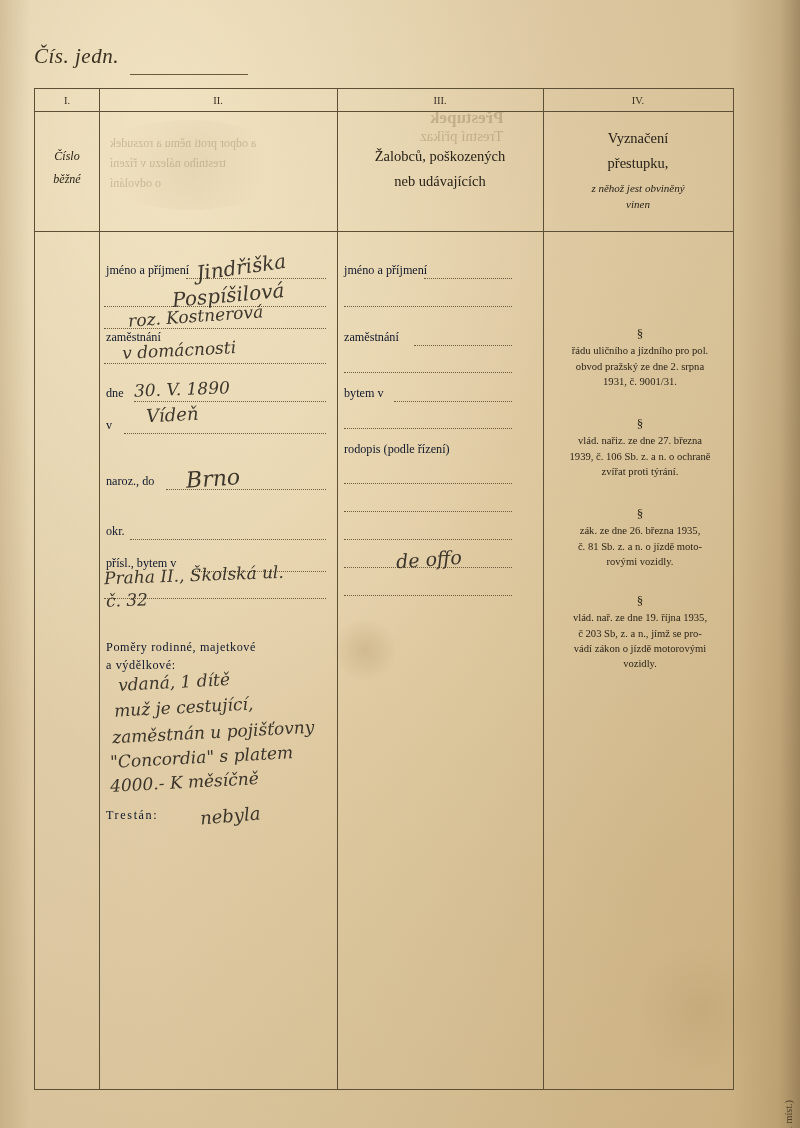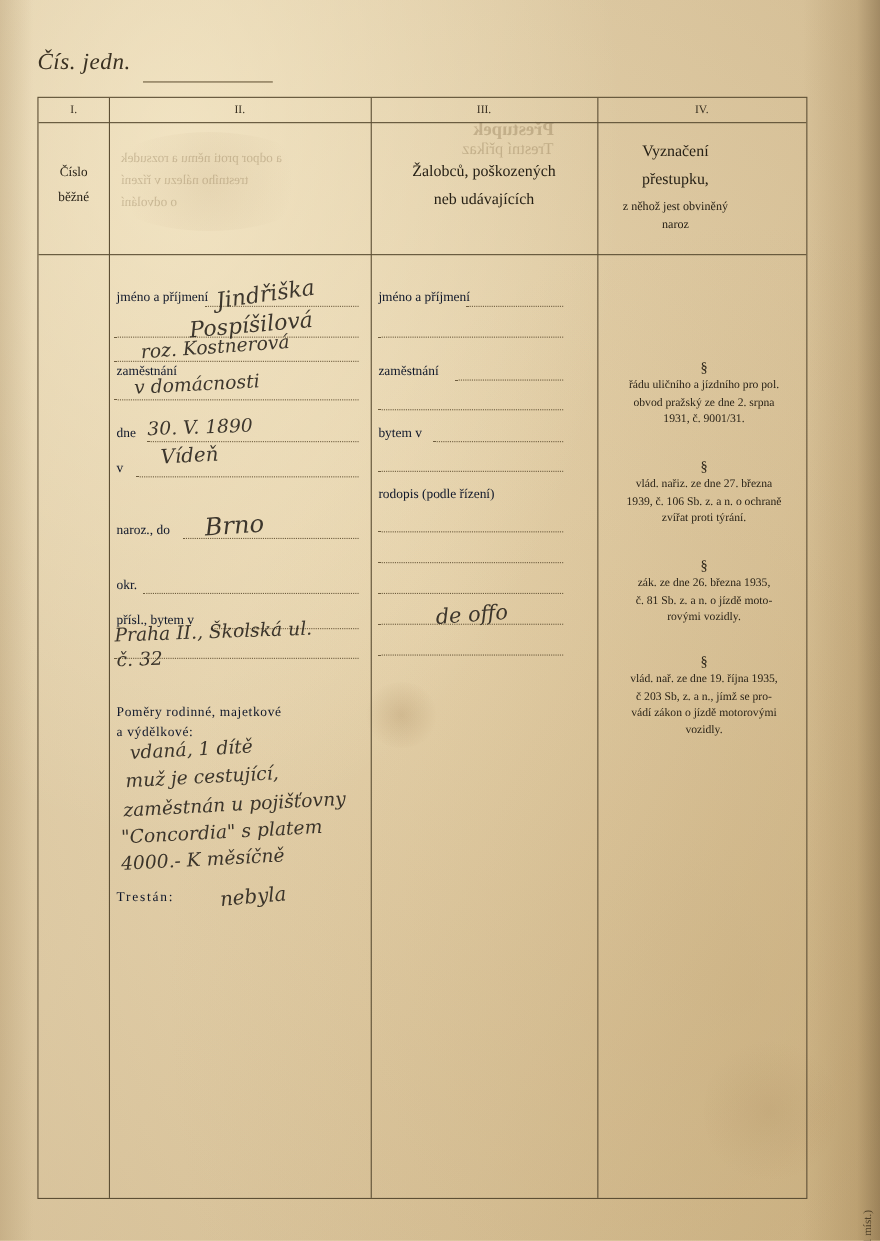--- a/index.html
+++ b/index.html
@@ -68,21 +68,21 @@
     box-sizing:border-box;
   }
   .vline{position:absolute;top:0;bottom:0;width:1px;background:#5d4f35;}
   .hline{position:absolute;left:0;right:0;height:1px;background:#5d4f35;}
 
   .colnum{position:absolute;text-align:center;font-size:10.5px;top:6px;color:#3a3122;}
 
   .hdr{position:absolute;text-align:center;color:#272116;}
   .hdr .big{font-size:15px;letter-spacing:2.5px;}
   .hdr .mid{font-size:14.5px;line-height:1.75;}
-  .hdr .sm{font-size:11px;line-height:1.5;}
+  .hdr .sm{font-size:11px;line-height:1.5;font-style:italic;}
 
   
   .lbl{position:absolute;font-size:12.2px;color:#0f172a;}
   .dots{
     position:absolute;height:1px;
     border-bottom:1px dotted #6d5c3e;
   }
 
   
   .law{
@@ -154,28 +154,28 @@
     </div>
 
 
     <div class="hdr" style="left:302px;top:55px;width:206px;">
       <div class="mid">
         <span>Žalobců, poškozených</span><br>
         <span>neb udávajících</span>
       </div>
     </div>
 
-    <div class="hdr" style="left:484px;top:37px;width:190px;">
+    <div class="hdr" style="left:508px;top:37px;width:190px;">
       <div class="mid">
         <span>Vyznačení</span><br>
         <span>přestupku,</span>
       </div>
       <div class="sm" style="margin-top:3px;">
         <span>z něhož jest obviněný</span><br>
-        <span>naroz</span>
+        <span>vinen</span>
       </div>
     </div>
   </div>
 
   <div class="lbl" style="left:106px;top:263px;">jméno a příjmení</div>
   <div class="dots" style="left:186px;top:277px;width:140px;"></div>
   <div class="dots" style="left:104px;top:305px;width:222px;"></div>
   <div class="dots" style="left:104px;top:327px;width:222px;"></div>
 
   <div class="lbl" style="left:106px;top:330px;">zaměstnání</div>

